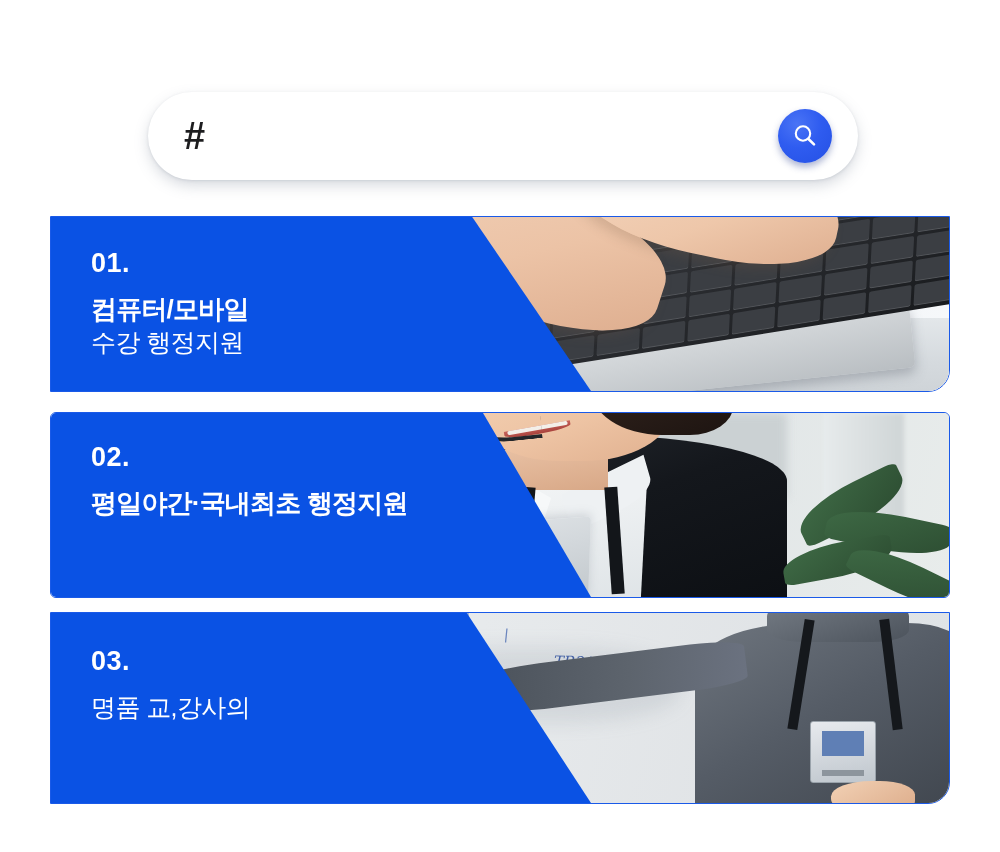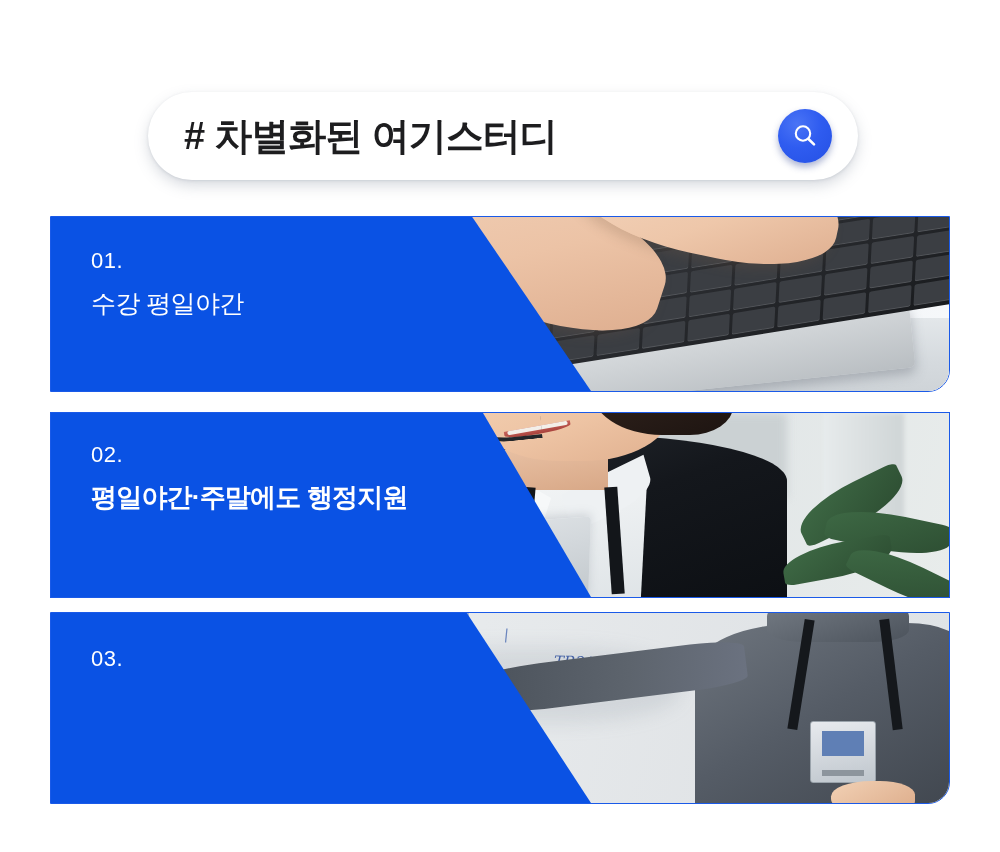--- a/index.html
+++ b/index.html
@@ -44,21 +44,21 @@
 
   
   .card{
     position:absolute;left:50px;width:900px;
     overflow:hidden;
     border:1px solid #1a5ae8;
     box-sizing:border-box;
     background:#eef1f5;
   }
   .card-1{top:216px;height:176px;border-radius:0 0 22px 0;}
-  .card-2{top:412px;height:186px;border-radius:0;}
+  .card-2{top:412px;height:186px;border-radius:6px;}
   .card-3{top:612px;height:192px;border-radius:0 0 22px 0;}
 
   
   .photo{
     position:absolute;inset:0;
     overflow:hidden;
   }
 
   
   .bluepanel{
@@ -72,21 +72,21 @@
   .card-3 .bluepanel{clip-path:polygon(0 0,77% 0,100% 100%,0 100%);}
 
   .txt{
     position:absolute;z-index:4;left:40px;
     color:#ffffff;
   }
   .card-1 .txt{top:32px;}
   .card-2 .txt{top:30px;}
   .card-3 .txt{top:34px;}
   .num{
-    font-size:22px;font-weight:normal;letter-spacing:.5px;
+    font-size:27px;font-weight:bold;letter-spacing:.5px;
     line-height:1.1;margin-bottom:14px;
   }
   .l-reg{font-size:25px;font-weight:normal;line-height:1.28;letter-spacing:-.6px;}
   .l-bold{font-size:26px;font-weight:bold;line-height:1.28;letter-spacing:-.8px;}
 
   
   .p1-bg{position:absolute;inset:0;background:linear-gradient(120deg,#f2f4f6 0%,#e9edf1 45%,#f7f9fb 100%);}
   .p1-desk{position:absolute;left:0;right:0;bottom:0;height:42%;background:linear-gradient(180deg,#e3e7ea 0%,#d5dade 60%,#cfd4d8 100%);}
   .p1-lapbase{
     position:absolute;left:22%;bottom:-6%;width:74%;height:36%;
@@ -242,21 +242,20 @@
 
   .board-top-sketch{position:absolute;left:8%;top:-2%;width:70%;height:22%;}
 </style>
 </head>
 <body>
 
 <div class="search-wrap">
   <div class="search-pill"></div>
   <div class="search-text">
     <span class="hash">#</span>
-    <span>차별화된 여기스터디</span>
   </div>
   <div class="search-btn">
     <span>
       <svg width="30" height="30" viewBox="0 0 30 30">
         <circle cx="13" cy="12.5" r="7.2" fill="none" stroke="#ffffff" stroke-width="2.1"></circle>
         <line x1="18.2" y1="17.8" x2="24" y2="23.4" stroke="#ffffff" stroke-width="2.6" stroke-linecap="round"></line>
       </svg>
     </span>
   </div>
 </div>
@@ -350,21 +349,22 @@
         </div>
       </div>
     </div>
     <div class="p1-hand-a"></div>
     <div class="p1-hand-b"></div>
   </div>
 
   <div class="bluepanel"></div>
   <div class="txt">
     <div class="num">01.</div>
-    <div class="l-reg">수강 평일야간</div>
+    <div class="l-bold">컴퓨터/모바일</div>
+    <div class="l-reg">수강 행정지원</div>
   </div>
 </div>
 
 <div class="card card-2">
 
   <div class="photo">
     <div class="p2-bg"></div>
     <div class="p2-blurL"></div>
     <div class="p2-window"></div>
     <div class="p2-pillar"></div>
@@ -386,21 +386,21 @@
       <i class="p2-leaf" style="left:8%;top:4%;width:58%;height:30%;transform:rotate(-26deg);"></i>
       <i class="p2-leaf" style="left:24%;top:26%;width:64%;height:28%;transform:rotate(12deg);"></i>
       <i class="p2-leaf" style="left:2%;top:48%;width:56%;height:26%;transform:rotate(-10deg);"></i>
       <i class="p2-leaf" style="left:34%;top:62%;width:60%;height:26%;transform:rotate(26deg);"></i>
     </div>
   </div>
 
   <div class="bluepanel"></div>
   <div class="txt">
     <div class="num">02.</div>
-    <div class="l-bold">평일야간·주말에도 행정지원</div>
+    <div class="l-bold">평일야간·국내최초 행정지원</div>
   </div>
 </div>
 
 <div class="card card-3">
 
   <div class="photo">
     <div class="p3-bg"></div>
     <div class="p3-board"></div>
 
     <svg class="board-top-sketch" viewBox="0 0 460 60">
@@ -446,14 +446,15 @@
           <i></i>
           <u></u>
         </div>
       <div class="p3-hand2"></div>
     </div>
   </div>
 
   <div class="bluepanel"></div>
   <div class="txt">
     <div class="num">03.</div>
+    <div class="l-reg">명품 교,강사의</div>
   </div>
 </div>
 
 </body></html>

